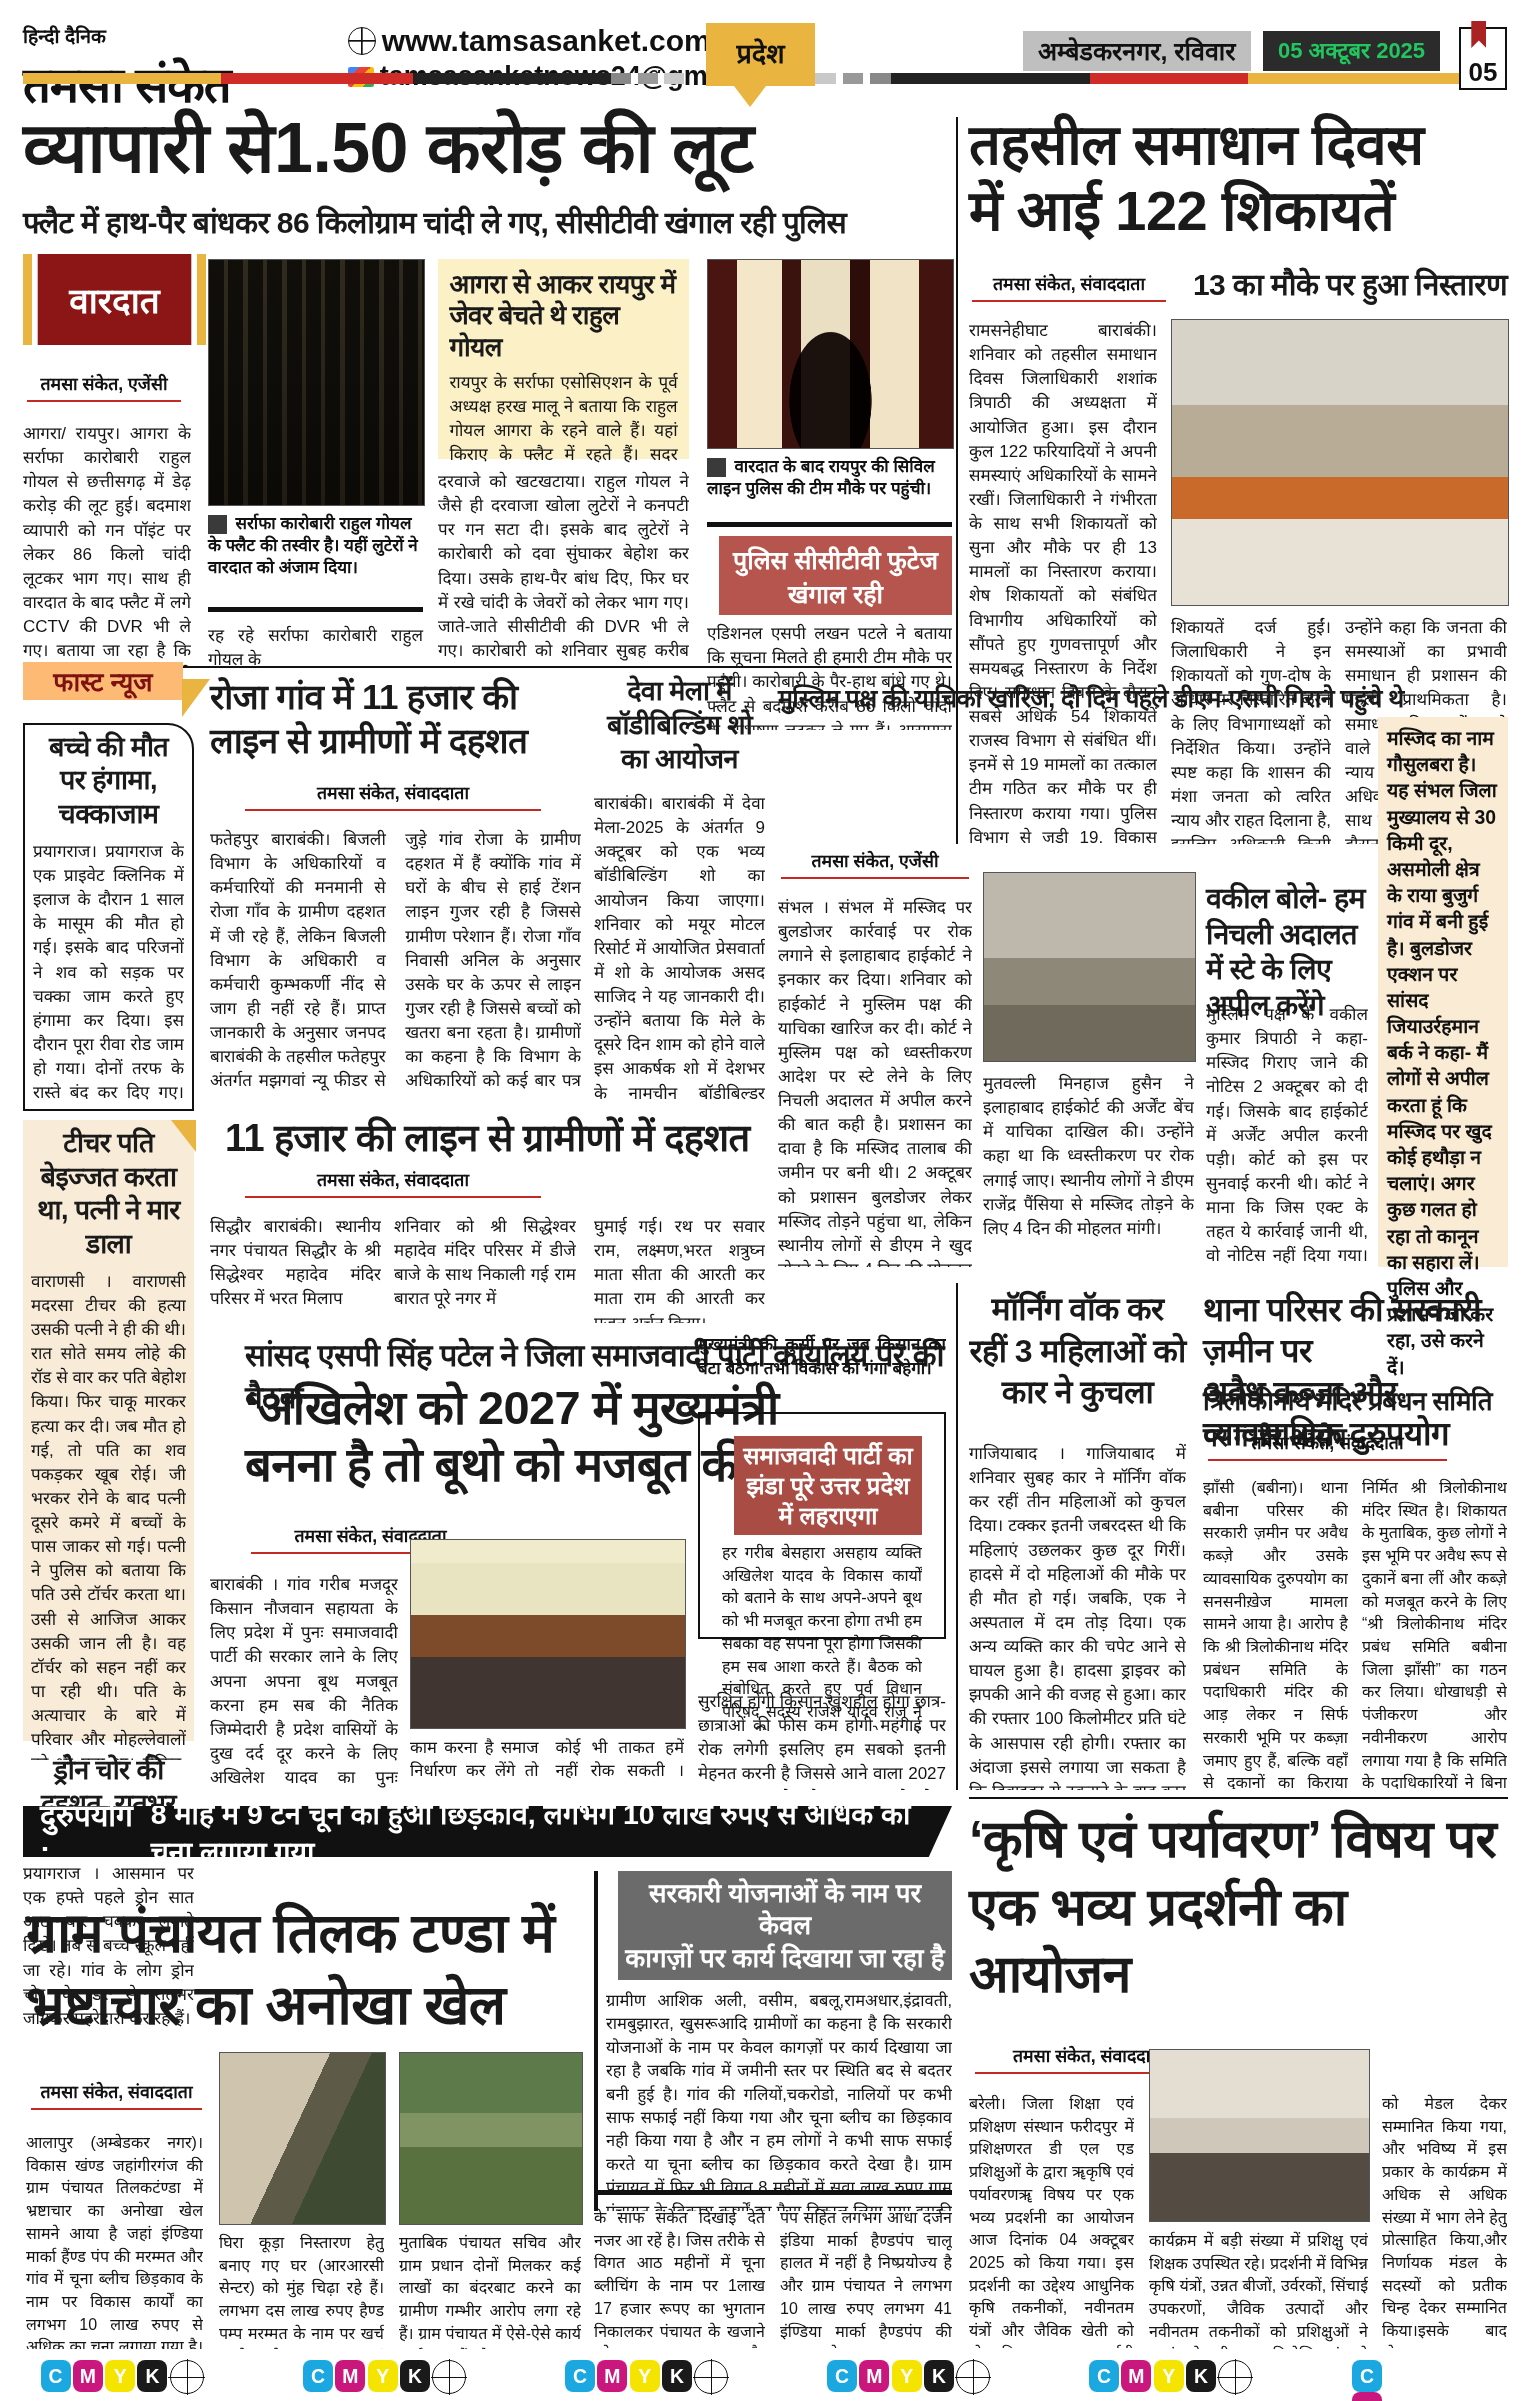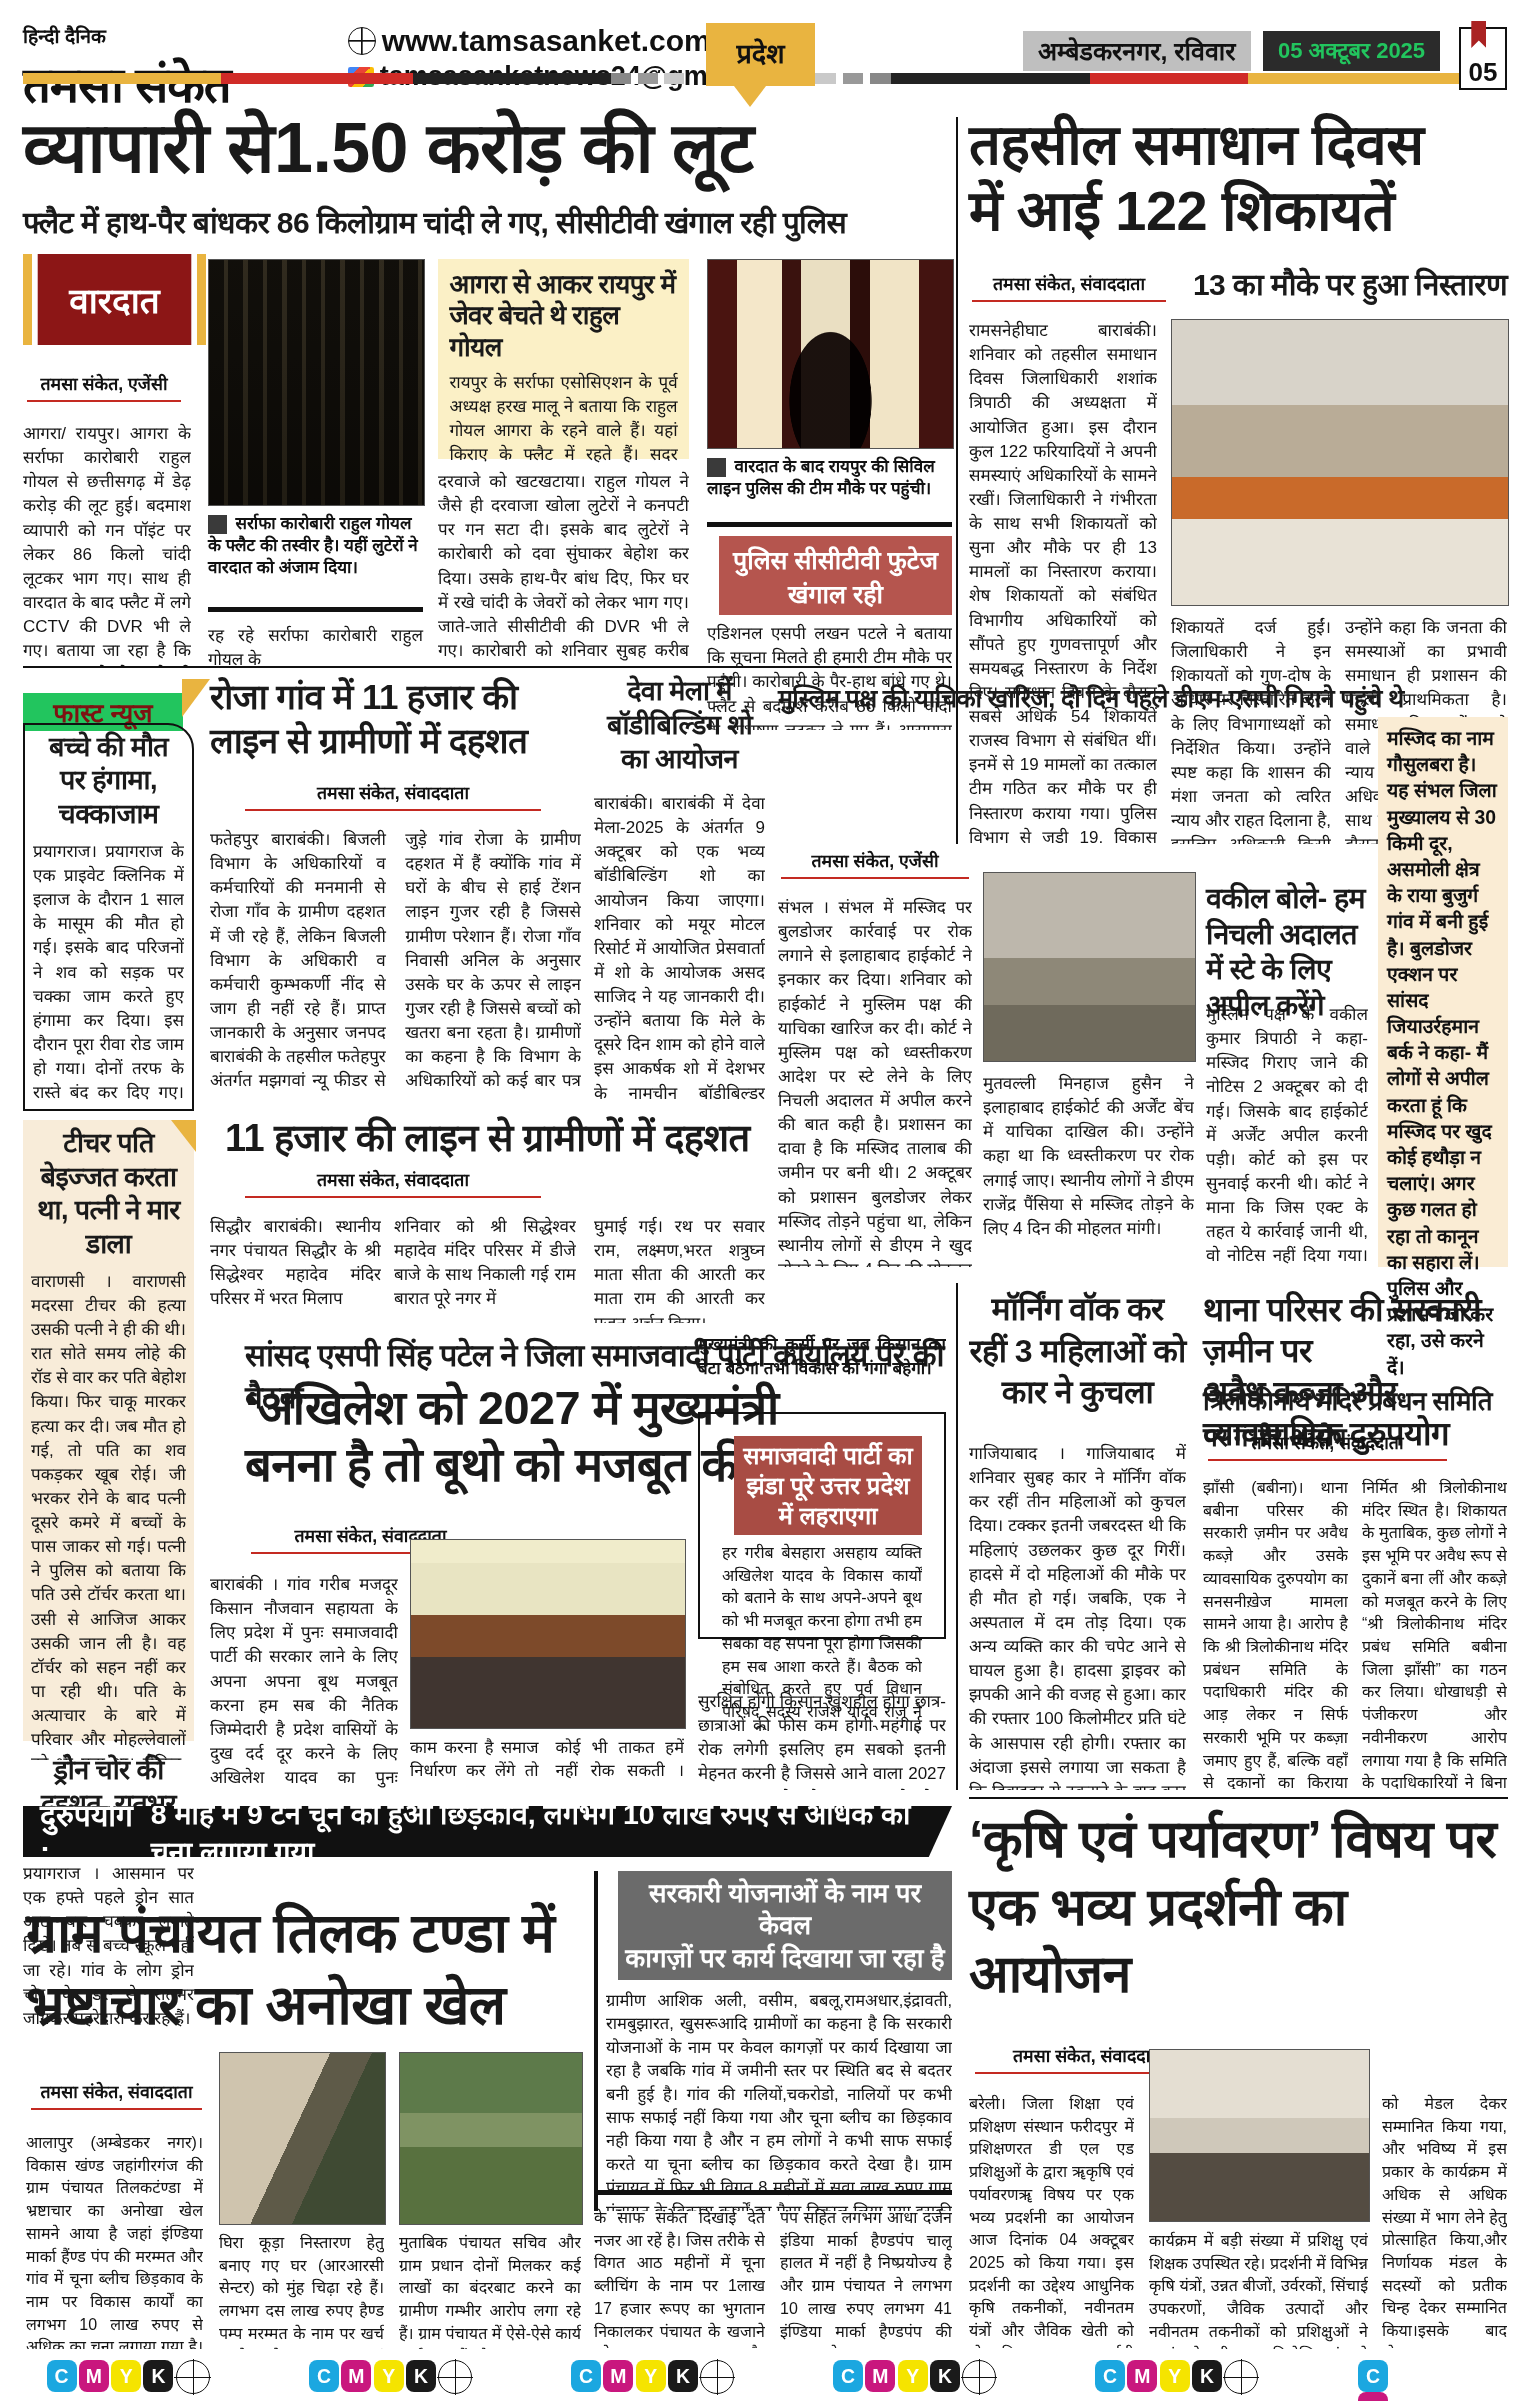--- a/index.html
+++ b/index.html
@@ -112,21 +112,21 @@
      radial-gradient(ellipse 46px 34px at 45% 40%,#efe7da 0 60%,transparent 61%),
      radial-gradient(ellipse 51px 40px at 70% 45%,#6b5232 0 60%,transparent 61%),
      radial-gradient(ellipse 51px 40px at 90% 50%,#7a5c36 0 60%,transparent 61%),
      linear-gradient(90deg,transparent 0 64%,#5a2e18 64% 100%);background-blend-mode:normal,normal,normal,normal,normal,multiply;border:0.6px solid #555;"></div>
   <div class="abs body colcut" style="left:969px;top:319px;width:188px;height:524px;">रामसनेहीघाट बाराबंकी। शनिवार को तहसील समाधान दिवस जिलाधिकारी शशांक त्रिपाठी की अध्यक्षता में आयोजित हुआ। इस दौरान कुल 122 फरियादियों ने अपनी समस्याएं अधिकारियों के सामने रखीं। जिलाधिकारी ने गंभीरता के साथ सभी शिकायतों को सुना और मौके पर ही 13 मामलों का निस्तारण कराया। शेष शिकायतों को संबंधित विभागीय अधिकारियों को सौंपते हुए गुणवत्तापूर्ण और समयबद्ध निस्तारण के निर्देश दिए।  समाधान दिवस के दौरान सबसे अधिक 54 शिकायतें राजस्व विभाग से संबंधित थीं। इनमें से 19 मामलों का तत्काल टीम गठित कर मौके पर ही निस्तारण कराया गया। पुलिस विभाग से जुड़ी 19, विकास विभाग की 22 तथा अन्य विभागों की 27</div>
   <div class="abs body colcut" style="left:1171px;top:616px;width:160px;height:228px;">शिकायतें दर्ज हुईं। जिलाधिकारी ने इन शिकायतों को गुण-दोष के आधार पर निस्तारित करने के लिए विभागाध्यक्षों को निर्देशित किया। उन्होंने स्पष्ट कहा कि शासन की मंशा जनता को त्वरित न्याय और राहत दिलाना है, इसलिए अधिकारी किसी भी शिकायत को लंबित न रखें। जिलाधिकारी ने अधिकारियों को चेताया कि शिकायतों के निस्तारण में लापरवाही या हीलाहवाली बर्दाश्त नहीं की जाएगी।</div>
   <div class="abs body colcut" style="left:1345px;top:616px;width:162px;height:228px;">उन्होंने कहा कि जनता की समस्याओं का प्रभावी समाधान ही प्रशासन की पहली प्राथमिकता है। समाधान दिवस में आने वाले प्रत्येक फरियादी को न्याय दिलाने के लिए सभी अधिकारी जिम्मेदारी के साथ कार्य करें।कार्यक्रम के दौरान पुलिस अधीक्षक अर्पित विजय वर्गीय, उपजिलाधिकारी अनुराग सिंह, पुलिस उपाधीक्षक जटाशंकर मिश्रा, तहसीलदार समेत सभी जिला स्तरीय विभागीय अधिकारी मौजूद रहे।</div>
 
   <div class="abs rule" style="left:23px;top:666px;width:929px;height:2.3px;"></div>
 
-  <div class="abs" style="left:23px;top:693px;width:160px;height:38px;background:#22c55e;display:flex;align-items:center;justify-content:center;">
+  <div class="abs" style="left:23px;top:662px;width:160px;height:38px;background:#fdba74;display:flex;align-items:center;justify-content:center;">
     <span style="color:#7E1212;font-weight:800;font-size:26px;">फास्ट न्यूज</span>
   </div>
   <div class="abs" style="left:182px;top:679px;width:0;height:0;border-top:38px solid #E9B440;border-right:28.5px solid transparent;"></div>
 
   <div class="abs" style="left:23px;top:723px;width:171px;height:388px;border:2.3px solid #111;border-radius:0 26px 0 0;padding:5.7px 8px;box-sizing:border-box;">
     <div class="hl" style="font-size:27px;text-align:center;line-height:1.25;">बच्चे की मौत पर हंगामा, चक्काजाम</div>
     <div class="body colcut" style="margin-top:8px;height:262px;">प्रयागराज। प्रयागराज के एक प्राइवेट क्लिनिक में इलाज के दौरान 1 साल के मासूम की मौत हो गई। इसके बाद परिजनों ने शव को सड़क पर चक्का जाम करते हुए हंगामा कर दिया। इस दौरान पूरा रीवा रोड जाम हो गया। दोनों तरफ के रास्ते बंद कर दिए गए। सूचना पर पहुंची नैनी पुलिस ने घरवालों और स्थानीय भीड़ को समझाने का प्रयास किया, लेकिन भीड़ डॉक्टर के खिलाफ कार्रवाई की मांग को लेकर अड़े रहे।</div>
   </div>
 
   <div class="abs" style="left:23px;top:1120px;width:171px;height:621px;background:#F8ECD9;padding:6.8px 8px;box-sizing:border-box;">
@@ -246,21 +246,21 @@
   <div class="abs photo" style="left:1149px;top:2049px;width:219px;height:171px;background:
      linear-gradient(180deg,#e4ded2 0 40%,#cfc8ba 40% 60%,#544c42 60% 100%),
      radial-gradient(ellipse 31px 51px at 25% 75%,#f5f2ea 0 60%,transparent 61%),
      radial-gradient(ellipse 31px 51px at 50% 70%,#e7b7c0 0 60%,transparent 61%),
      radial-gradient(ellipse 31px 51px at 75% 75%,#ece9e0 0 60%,transparent 61%),
      radial-gradient(circle 24px at 55% 25%,#6e6455 0 60%,transparent 61%);border:0.6px solid #555;"></div>
   <div class="abs body colcut" style="left:969px;top:2093px;width:165px;height:255px;font-size:16px;">बरेली। जिला शिक्षा एवं प्रशिक्षण संस्थान फरीदपुर में प्रशिक्षणरत डी एल एड प्रशिक्षुओं के द्वारा ॠकृषि एवं पर्यावरणॠ विषय पर एक भव्य प्रदर्शनी का आयोजन आज दिनांक 04 अक्टूबर 2025 को किया गया। इस प्रदर्शनी का उद्देश्य आधुनिक कृषि तकनीकों, नवीनतम यंत्रों और जैविक खेती को प्रोत्साहित करना था।प्रदर्शनी का उद्घाटन संस्थान की प्राचार्या दीप्ति वार्ष्णेय द्वारा दीप प्रज्वलन कर किया, इस दौरान कार्यक्रम की नोडल प्रवक्ता श्रीमती आकांक्षा, श्री विनोद कुमार एवं निर्णायक मंडल के सदस्य के रूप में फ्यूचर यूनिवर्सिटी से शिक्षाशास्त्र के विभागाध्यक्ष डॉ सर्वेश गंगवार, डॉ गौरव भदौरिया असिस्टेंट प्रोफेसर वनस्पति विज्ञान विभाग तथा संस्थान के रसायन विज्ञान के</div>
   <div class="abs body colcut" style="left:1149px;top:2230px;width:219px;height:119px;font-size:16px;">कार्यक्रम में बड़ी संख्या में प्रशिक्षु एवं शिक्षक उपस्थित रहे। प्रदर्शनी में विभिन्न कृषि यंत्रों, उन्नत बीजों, उर्वरकों, सिंचाई उपकरणों, जैविक उत्पादों और नवीनतम तकनीकों को प्रशिक्षुओं ने अत्यंत बेहतरीन व सुनियोजित ढंग से प्रदर्शित किया गया। अपने मॉडल के संदर्भ में प्रशिक्षुओं द्वारा किसान, उन्नत खेती, जल संरक्षण, कीट नियंत्रण तथा फसल विविधीकरण से संबंधित महत्वपूर्ण जानकारियाँ देते हुए अपनी बात रखी गई।  कार्यक्रम के अंत में प्राचार्य द्वारा प्रथम तीन</div>
   <div class="abs body colcut" style="left:1382px;top:2093px;width:125px;height:255px;font-size:16px;">को मेडल देकर सम्मानित किया गया, और भविष्य में इस प्रकार के कार्यक्रम में अधिक से अधिक संख्या में भाग लेने हेतु प्रोत्साहित किया,और निर्णायक मंडल के सदस्यों को प्रतीक चिन्ह देकर सम्मानित किया।इसके बाद नोडल प्रवक्ता आकांक्षा ने सभी आगंतुकों एवं निर्णायक मंडल के सदस्यों को धन्यवाद ज्ञापित किया। इस प्रकार के आयोजन से प्रशिक्षुओं को न केवल नवीन जानकारी प्राप्त हुई, बल्कि उन्हें एक-दूसरे से जुड़ने और अनुभव साझा करने का</div>
 
-  <div id="marks" class="abs" style="left:18px;top:2360px;width:1324px;height:34px;">
+  <div id="marks" class="abs" style="left:12px;top:2360px;width:1324px;height:34px;">
       <div style="position: absolute; left: 28.5px; top: 0px;"><span class="mark mc">C</span><span class="mark mm">M</span><span class="mark my">Y</span><span class="mark mk">K</span><span class="mreg"></span></div>
       <div style="position: absolute; left: 291px; top: 0px;"><span class="mark mc">C</span><span class="mark mm">M</span><span class="mark my">Y</span><span class="mark mk">K</span><span class="mreg"></span></div>
       <div style="position: absolute; left: 553px; top: 0px;"><span class="mark mc">C</span><span class="mark mm">M</span><span class="mark my">Y</span><span class="mark mk">K</span><span class="mreg"></span></div>
       <div style="position: absolute; left: 815px; top: 0px;"><span class="mark mc">C</span><span class="mark mm">M</span><span class="mark my">Y</span><span class="mark mk">K</span><span class="mreg"></span></div>
       <div style="position: absolute; left: 1077px; top: 0px;"><span class="mark mc">C</span><span class="mark mm">M</span><span class="mark my">Y</span><span class="mark mk">K</span><span class="mreg"></span></div>
       <div style="position: absolute; left: 1340px; top: 0px;"><span class="mark mc">C</span><span class="mark mm">M</span><span class="mark my">Y</span><span class="mark mk">K</span><span class="mreg"></span></div>
     </div>
 
 </div>
 

